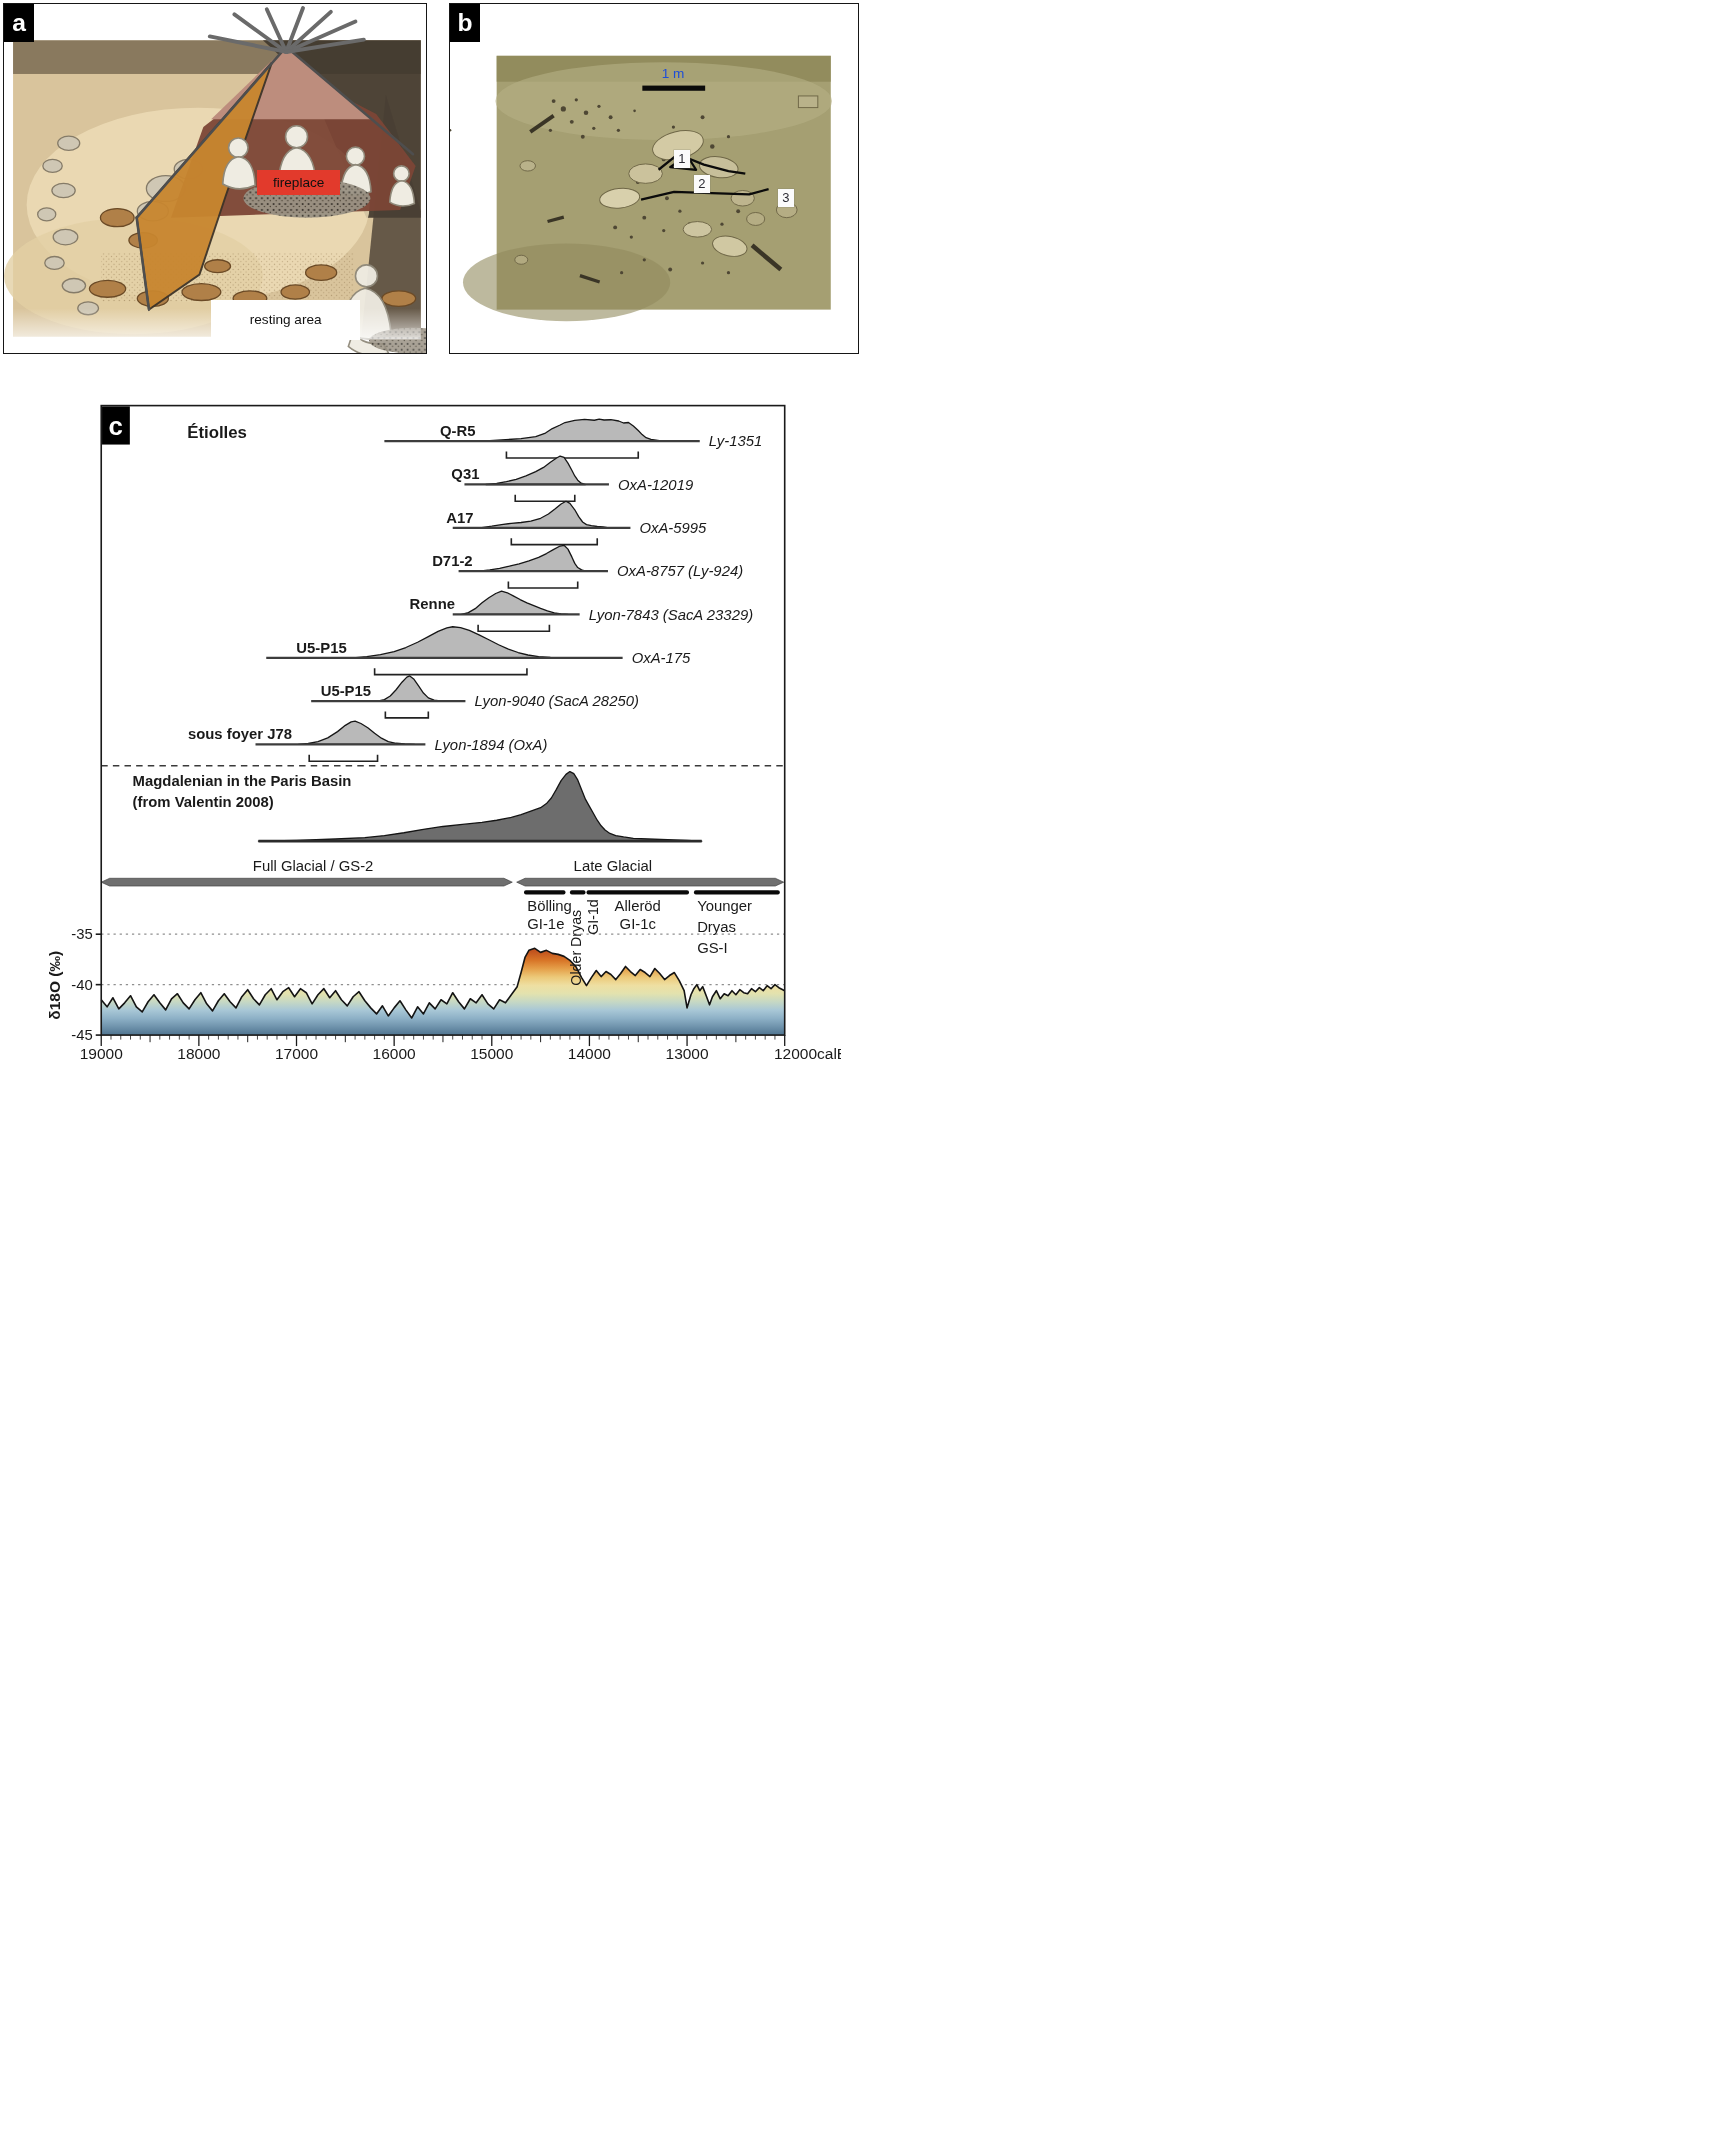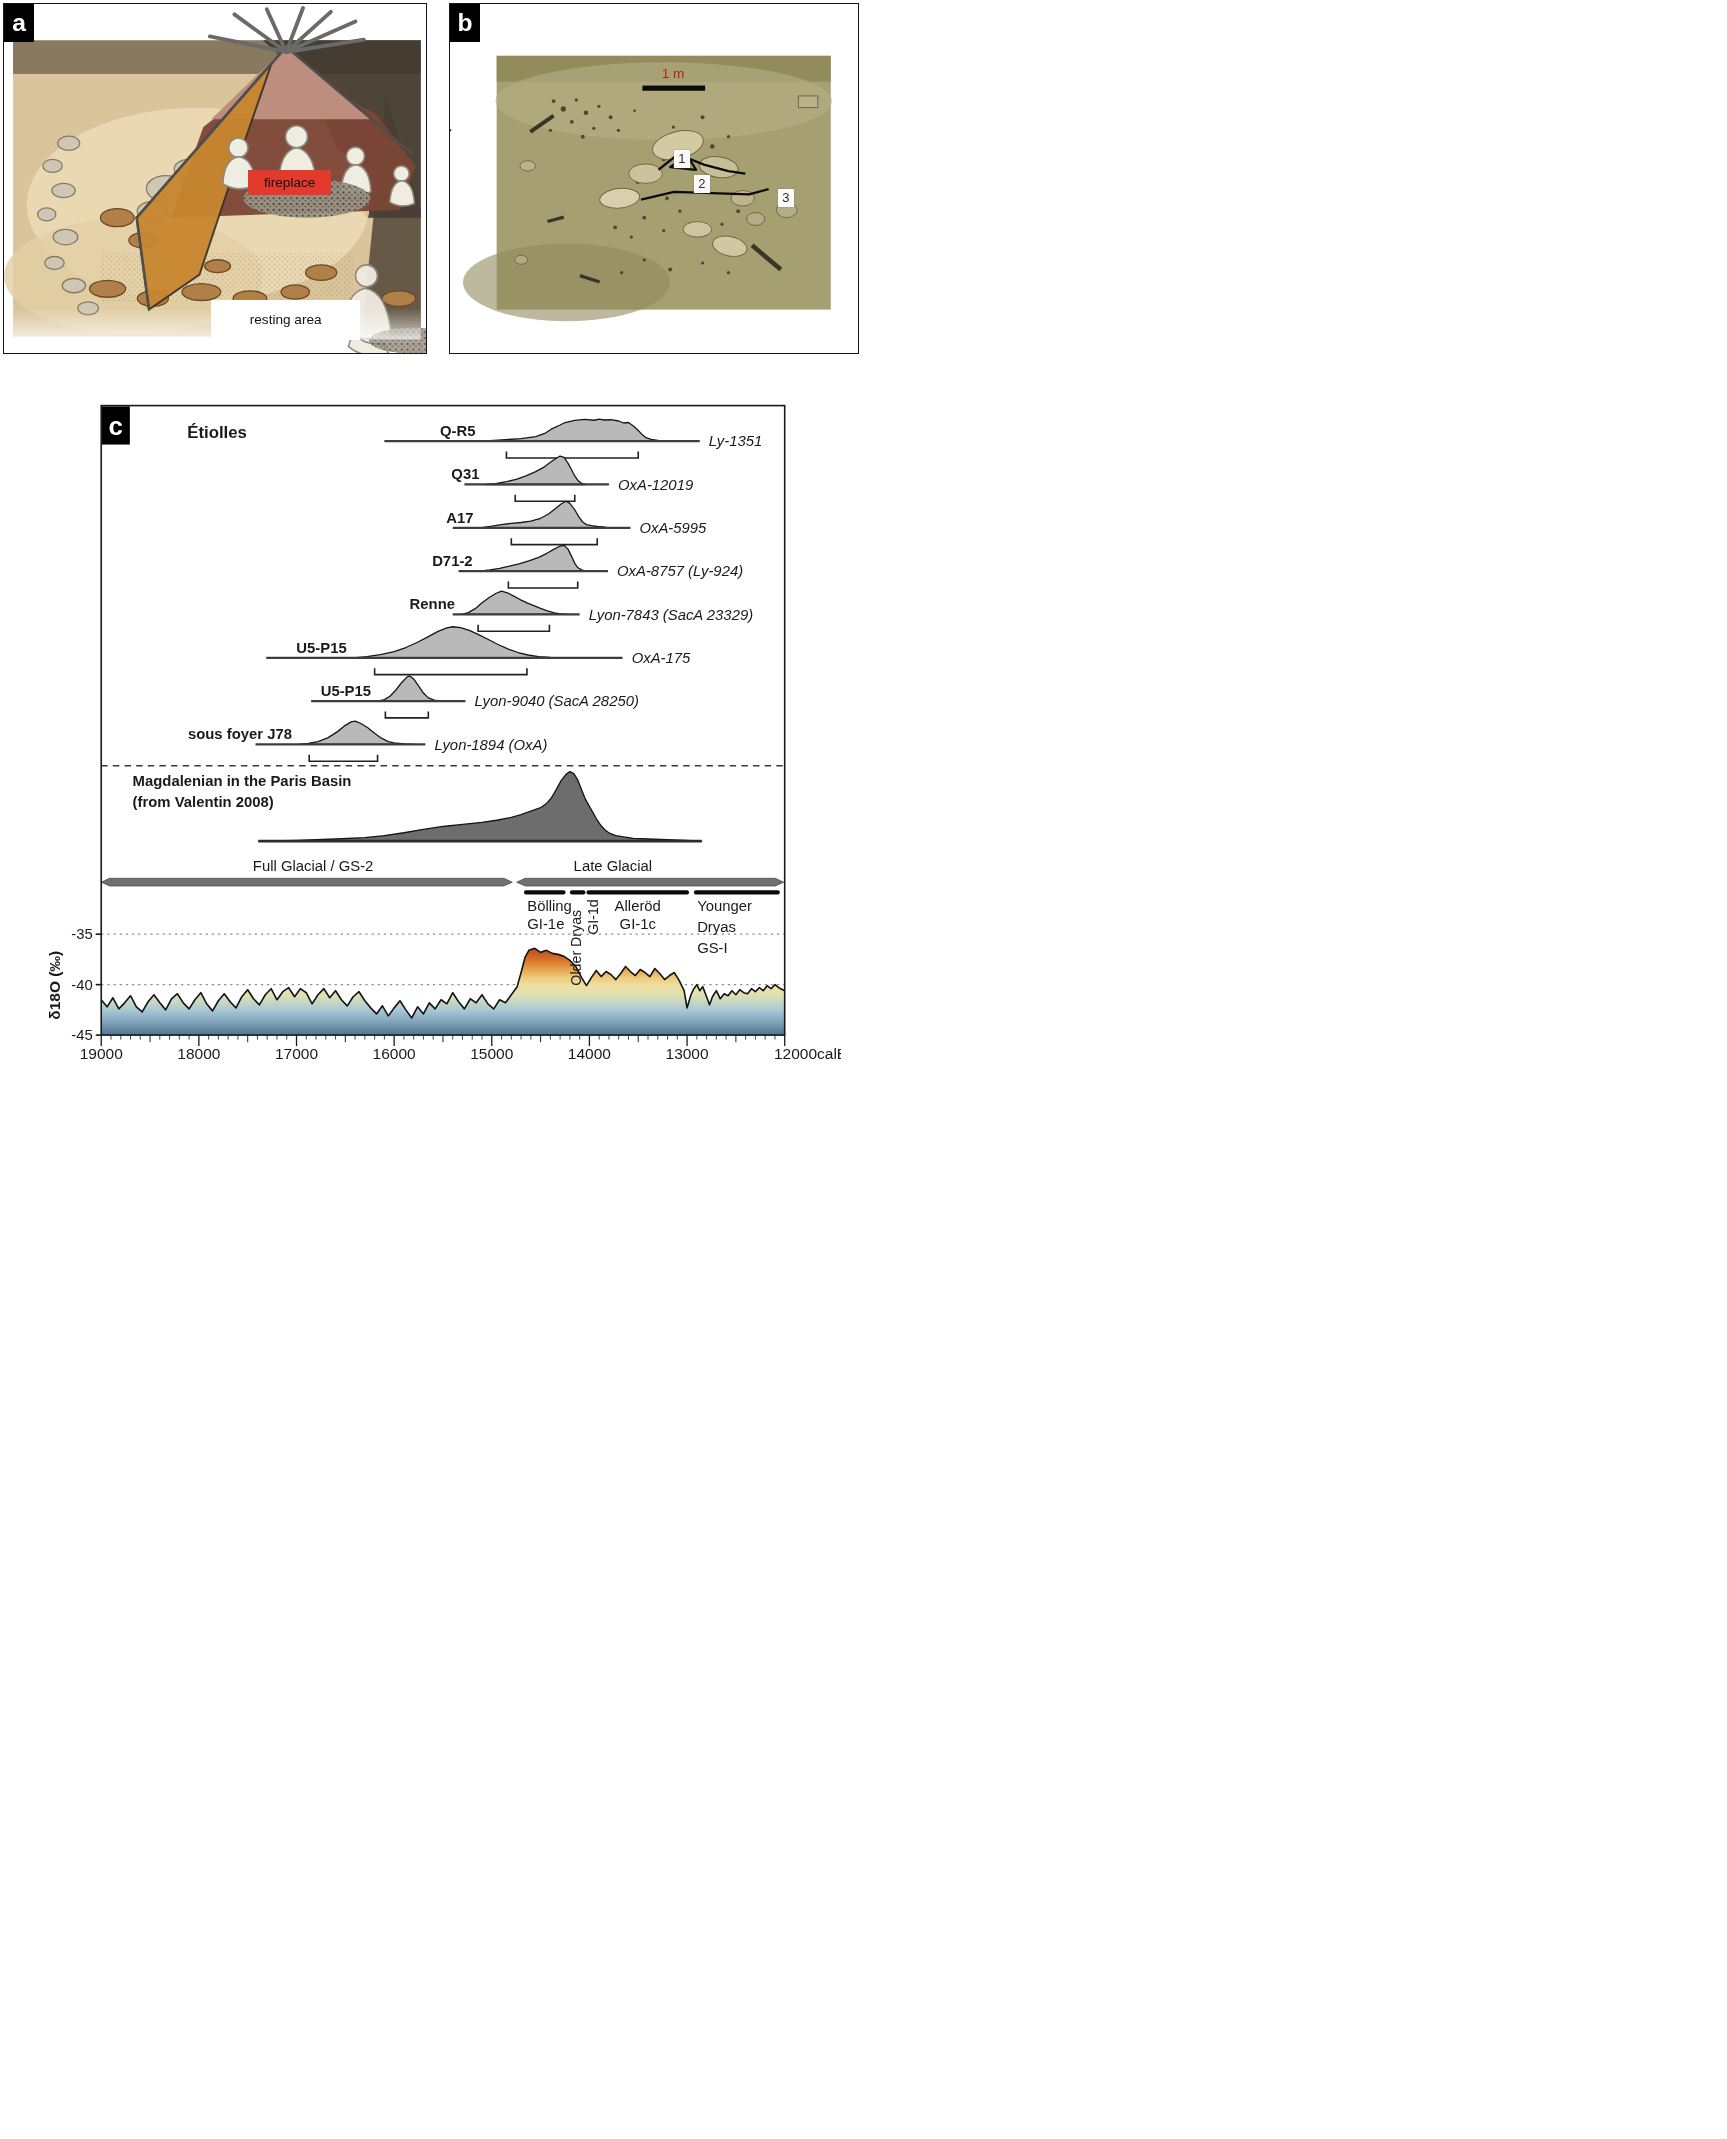--- a/index.html
+++ b/index.html
@@ -7,23 +7,23 @@
         font-family:"Liberation Sans",sans-serif;overflow:hidden;}
   .panel{position:absolute;border:1.3px solid #161616;background:#fff;box-sizing:border-box;}
   #panel-a{left:3.2px;top:3.2px;width:424px;height:351px;}
   #panel-b{left:449px;top:3.2px;width:410px;height:351px;}
   #panel-c{position:absolute;left:32px;top:382px;width:809px;height:688px;}
   .tag{position:absolute;left:0;top:0;width:30px;height:38px;background:#000;color:#fff;
        font-weight:bold;font-size:24.6px;display:flex;align-items:center;justify-content:center;z-index:5;}
   .illu{position:absolute;left:0;top:0;width:100%;height:100%;}
   .flag{position:absolute;display:flex;align-items:center;justify-content:center;
         font-size:13.6px;color:#111;z-index:4;line-height:1;}
-  #fireplace-label{left:244px;top:166px;width:83px;height:24.6px;background:#e23a2c;text-align:center;}
+  #fireplace-label{left:253px;top:166px;width:83px;height:24.6px;background:#e23a2c;text-align:center;}
   #resting-label{left:207px;top:296px;width:149px;height:40px;background:#ffffff;}
-  #scale-label{left:194px;top:60px;width:58px;height:19.4px;background:transparent;color:#b91c1c;}
+  #scale-label{left:194px;top:60px;width:58px;height:19.4px;background:transparent;color:#1d4ed8;}
   .marker{position:absolute;width:15.5px;height:17.5px;background:#fbfbfb;color:#2c2c34;
           font-size:13px;display:flex;align-items:center;justify-content:center;z-index:4;
           box-shadow:0 0 0 0.6px rgba(120,120,100,.35);}
   #marker-1{left:224px;top:146px;}
   #marker-2{left:244px;top:171px;}
   #marker-3{left:328px;top:185px;}
   svg{display:block;}
 </style>
 </head>
 <body>

